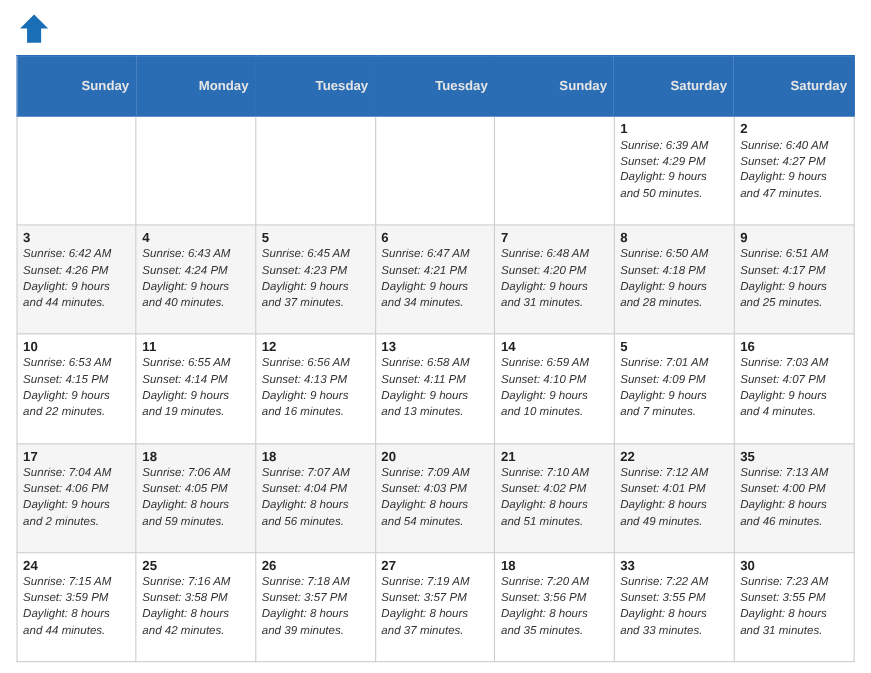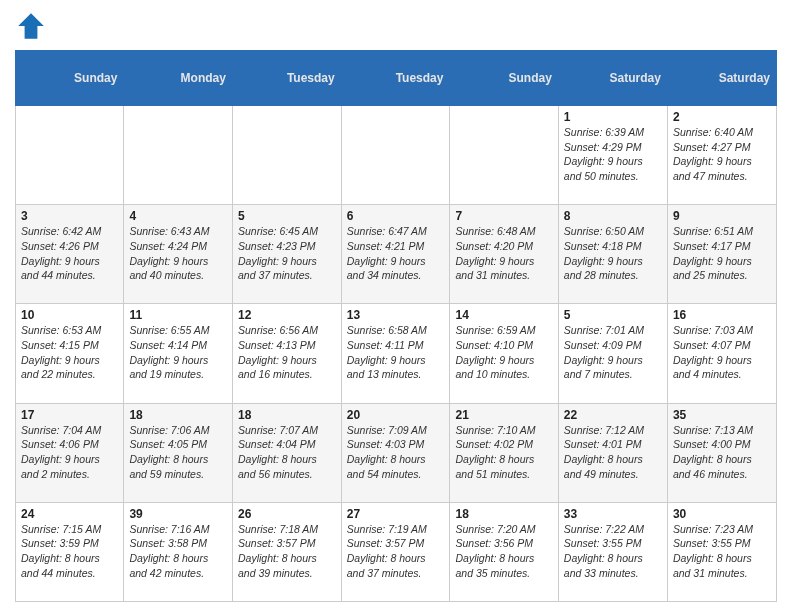--- a/index.html
+++ b/index.html
@@ -244,21 +244,21 @@
             <span class="day-number">35</span>
             <div class="day-info">Sunrise: 7:13 AM<br>Sunset: 4:00 PM<br>Daylight: 8 hours<br>and 46 minutes.</div>
           </td>
         </tr>
         <tr>
           <td>
             <span class="day-number">24</span>
             <div class="day-info">Sunrise: 7:15 AM<br>Sunset: 3:59 PM<br>Daylight: 8 hours<br>and 44 minutes.</div>
           </td>
           <td>
-            <span class="day-number">39</span>
+            <span class="day-number">25</span>
             <div class="day-info">Sunrise: 7:16 AM<br>Sunset: 3:58 PM<br>Daylight: 8 hours<br>and 42 minutes.</div>
           </td>
           <td>
             <span class="day-number">26</span>
             <div class="day-info">Sunrise: 7:18 AM<br>Sunset: 3:57 PM<br>Daylight: 8 hours<br>and 39 minutes.</div>
           </td>
           <td>
             <span class="day-number">27</span>
             <div class="day-info">Sunrise: 7:19 AM<br>Sunset: 3:57 PM<br>Daylight: 8 hours<br>and 37 minutes.</div>
           </td>

